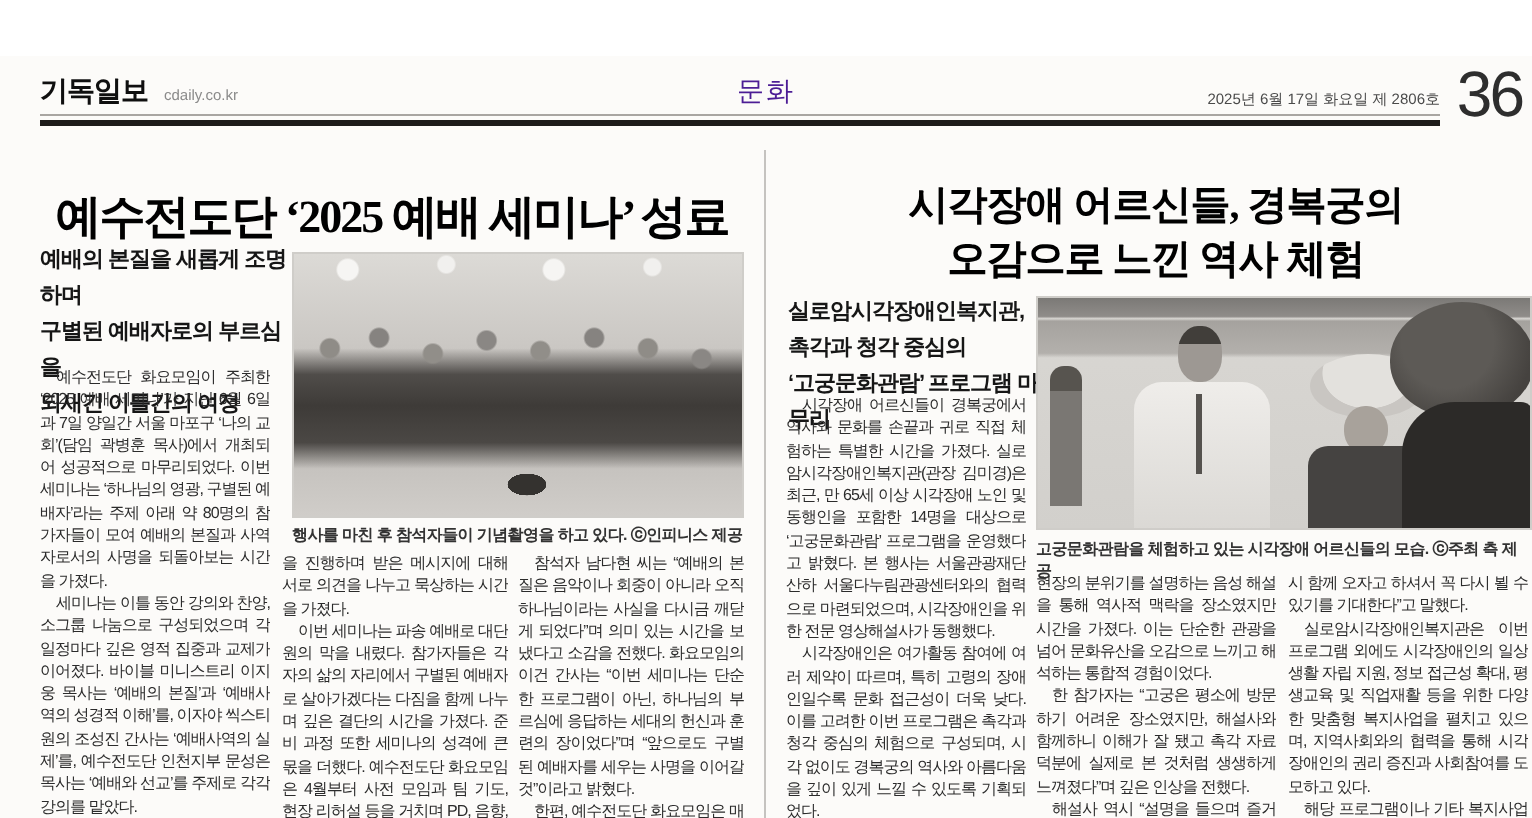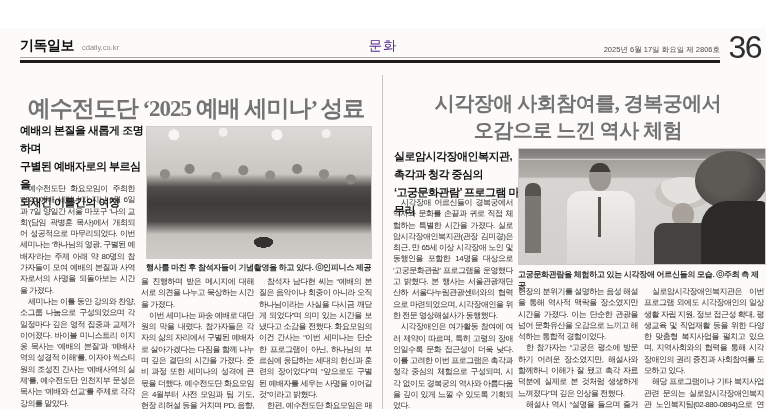--- a/index.html
+++ b/index.html
@@ -8,21 +8,21 @@
   
   .masthead{position:absolute;left:20px;top:9px;font-size:14px;font-weight:700;color:#0f0f0f;letter-spacing:-0.5px;}
   .site{position:absolute;left:82px;top:15px;font-size:7.5px;color:#8a8a8a;}
   .hdr-section{position:absolute;left:0;top:9px;width:766px;text-align:center;font-size:13.5px;color:#4c1d95;letter-spacing:1px;}
   .hdr-date{position:absolute;right:46px;top:17px;font-size:7.5px;color:#4a4a4a;}
   .hdr-page{position:absolute;right:5px;top:1px;font-size:32px;font-weight:500;color:#2e2e2e;letter-spacing:-1.5px;}
   .rule-thin{position:absolute;left:20px;top:29px;width:700px;height:1px;background:#a9a6a2;}
   .rule-thick{position:absolute;left:20px;top:32px;width:700px;height:3px;background:#1d1c1a;}
   .divider-v{position:absolute;left:382px;top:47px;width:1px;height:362px;background:#c5c3c0;}
   
-  .headline{position:absolute;font-family:"Liberation Serif",serif;font-weight:700;color:#737373;text-align:center;white-space:pre-line;}
+  .headline{position:absolute;font-family:"Liberation Serif",serif;font-weight:700;color:#000000;text-align:center;white-space:pre-line;}
   .title-left{left:20px;top:52px;width:352px;font-size:23px;line-height:28px;letter-spacing:-1px;}
   .title-right{left:390px;top:49px;width:376px;font-size:20px;line-height:27px;letter-spacing:-0.5px;}
   .subtitle{position:absolute;font-size:11px;font-weight:700;line-height:18px;color:#161616;white-space:pre-line;letter-spacing:-0.5px;}
   .subtitle-left{left:20px;top:93px;width:126px;}
   .subtitle-right{left:394px;top:119px;width:132px;}
   
   .photo{position:absolute;overflow:hidden;box-sizing:border-box;border:1px solid #cfcdc9;}
   .photo-left{left:146px;top:98px;width:226px;height:133px;
     background:
      radial-gradient(circle at 12% 6%, #f6f5f3 0 5px, rgba(0,0,0,0) 6px),
@@ -111,21 +111,21 @@
       <p class="indent">이번 세미나는 파송 예배로 대단원의 막을 내렸다. 참가자들은 각자의 삶의 자리에서 구별된 예배자로 살아가겠다는 다짐을 함께 나누며 깊은 결단의 시간을 가졌다. 준비 과정 또한 세미나의 성격에 큰 몫을 더했다. 예수전도단 화요모임은 4월부터 사전 모임과 팀 기도, 현장 리허설 등을 거치며 PD, 음향, 영상, 예배 인도, Q&amp;A 진행, 안내 웰컴 키트 제작 등 다양한 분야에서 자원봉사자들의 헌신적인 섬김으로 세미나의 완성도를 높였다.</p>
     </div>
     <div class="col l3">
       <p class="indent">참석자 남다현 씨는 “예배의 본질은 음악이나 회중이 아니라 오직 하나님이라는 사실을 다시금 깨닫게 되었다”며 의미 있는 시간을 보냈다고 소감을 전했다. 화요모임의 이건 간사는 “이번 세미나는 단순한 프로그램이 아닌, 하나님의 부르심에 응답하는 세대의 헌신과 훈련의 장이었다”며 “앞으로도 구별된 예배자를 세우는 사명을 이어갈 것”이라고 밝혔다.</p>
       <p class="indent">한편, 예수전도단 화요모임은 매주 화요일 저녁 7시 30분 신용산교회(담임 오원석 목사)에서 정기 예배를 드리고 있다.</p>
 
     </div>
   </section>
 
   <section>
-    <h1 class="headline title-right">시각장애 사회참여를, 경복궁에서
+    <h1 class="headline title-right">시각장애 어르신들, 경복궁의
 오감으로 느낀 역사 체험</h1>
     <div class="subtitle subtitle-right">실로암시각장애인복지관,
 촉각과 청각 중심의
 ‘고궁문화관람’ 프로그램 마무리</div>
 
     <div class="photo photo-right">
       <div class="fig fig-bystander"></div>
       <div class="fig fig-man-shirt"></div>
       <div class="fig fig-lanyard"></div>
       <div class="fig fig-man-head"></div>
@@ -141,19 +141,20 @@
       <p class="indent">시각장애 어르신들이 경복궁에서 역사와 문화를 손끝과 귀로 직접 체험하는 특별한 시간을 가졌다. 실로암시각장애인복지관(관장 김미경)은 최근, 만 65세 이상 시각장애 노인 및 동행인을 포함한 14명을 대상으로 ‘고궁문화관람’ 프로그램을 운영했다고 밝혔다. 본 행사는 서울관광재단 산하 서울다누림관광센터와의 협력으로 마련되었으며, 시각장애인을 위한 전문 영상해설사가 동행했다.</p>
       <p class="indent">시각장애인은 여가활동 참여에 여러 제약이 따르며, 특히 고령의 장애인일수록 문화 접근성이 더욱 낮다. 이를 고려한 이번 프로그램은 촉각과 청각 중심의 체험으로 구성되며, 시각 없이도 경복궁의 역사와 아름다움을 깊이 있게 느낄 수 있도록 기획되었다.</p>
       <p class="indent">참가자들은 조를 나눠 전문 해설사의 안내에 따라 경복궁의 주요 지점을 둘러보았다. 석조물과 건축물의 표면을 손끝으로 더듬으며 질감과 형태를 파악했고,</p>
     </div>
     <div class="col r2">
       <p>현장의 분위기를 설명하는 음성 해설을 통해 역사적 맥락을 장소였지만 시간을 가졌다. 이는 단순한 관광을 넘어 문화유산을 오감으로 느끼고 해석하는 통합적 경험이었다.</p>
       <p class="indent">한 참가자는 “고궁은 평소에 방문하기 어려운 장소였지만, 해설사와 함께하니 이해가 잘 됐고 촉각 자료 덕분에 실제로 본 것처럼 생생하게 느껴졌다”며 깊은 인상을 전했다.</p>
       <p class="indent">해설사 역시 “설명을 들으며 즐거워하는 어르신들의 모습을 보며 마음이 따뜻해졌다”며 “한 어르신이 가을에도 다</p>
     </div>
     <div class="col r3">
+      <p>시 함께 오자고 하셔서 꼭 다시 뵐 수 있기를 기대한다”고 말했다.</p>
       <p class="indent">실로암시각장애인복지관은 이번 프로그램 외에도 시각장애인의 일상생활 자립 지원, 정보 접근성 확대, 평생교육 및 직업재활 등을 위한 다양한 맞춤형 복지사업을 펼치고 있으며, 지역사회와의 협력을 통해 시각장애인의 권리 증진과 사회참여를 도모하고 있다.</p>
       <p class="indent">해당 프로그램이나 기타 복지사업 관련 문의는 실로암시각장애인복지관 노인복지팀(02-880-0894)으로 연락하면 된</p>
 
     </div>
   </section>
 
 </div>
 
 </body></html>

